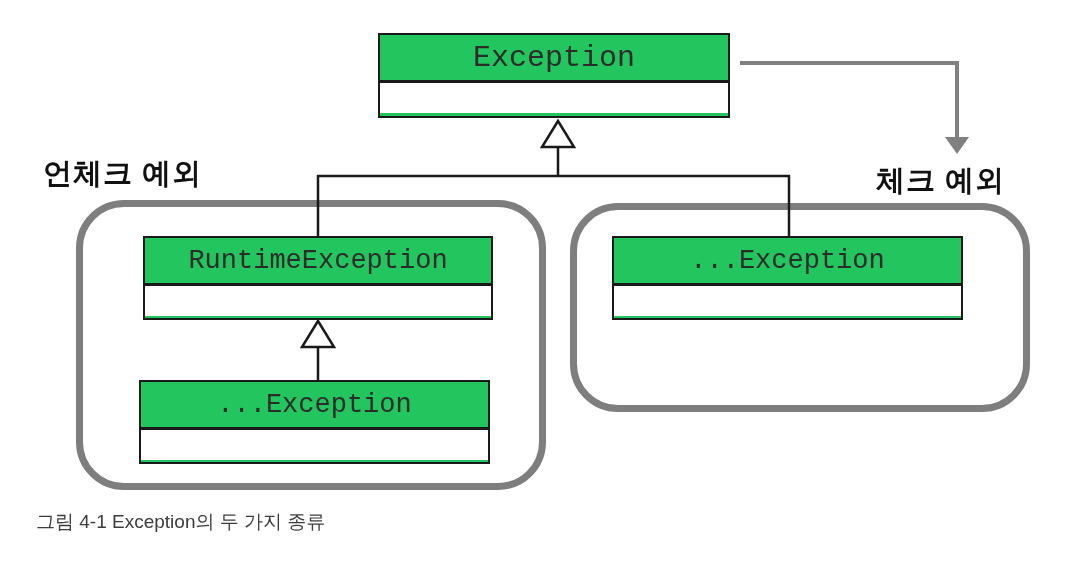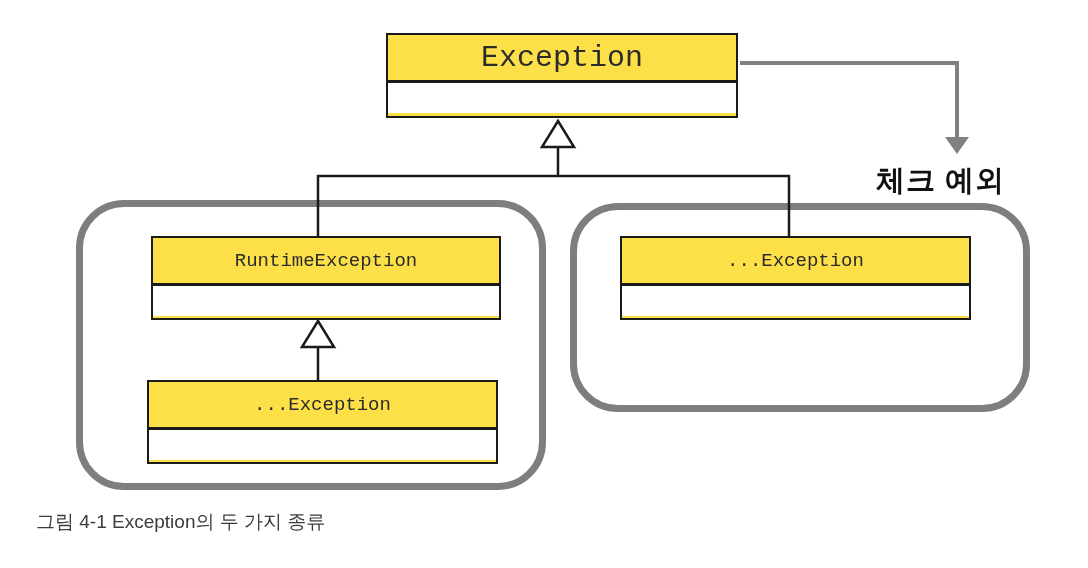--- a/index.html
+++ b/index.html
@@ -6,32 +6,31 @@
   .stage{
     position:relative;
     width:1088px;height:568px;
     background:#ffffff;
     overflow:hidden;
     font-family:"Liberation Sans", sans-serif;
   }
   
   .class-box{
     position:absolute;
-    background:#fde047;
+    background:#22c55e;
     border:2px solid #1a1a1a;
     box-sizing:border-box;
     z-index:3;
-    margin-left:8px;
   }
   .box-title{
     height:45px;
     border-bottom:3px solid #1a1a1a;
     display:flex;align-items:center;justify-content:center;
     font-family:"Liberation Mono","DejaVu Sans Mono",monospace;
-    font-size:19px;
+    font-size:27px;
     color:#2b2b2b;
     white-space:pre;
   }
   .box-title.big{font-size:30px;}
   .box-body{height:30px;background:#ffffff;}
   
   .group{
     position:absolute;
     border:7px solid #7e7e7e;
     border-radius:48px;
@@ -65,20 +64,21 @@
   }
 </style>
 </head>
 <body>
 
 <div class="stage">
 
   <div class="group" style="left:76px;top:200px;width:470px;height:290px;"></div>
   <div class="group" style="left:570px;top:203px;width:460px;height:209px;"></div>
 
+  <div class="grp-label" style="left:43px;top:154px;">언체크 예외</div>
   <div class="grp-label" style="left:876px;top:161px;">체크 예외</div>
 
   <div class="class-box" style="left:378px;top:33px;width:352px;height:85px;">
     <div class="box-title big">Exception</div>
     <div class="box-body"></div>
   </div>
 
   <div class="class-box" style="left:143px;top:236px;width:350px;height:84px;">
     <div class="box-title">RuntimeException</div>
     <div class="box-body"></div>

